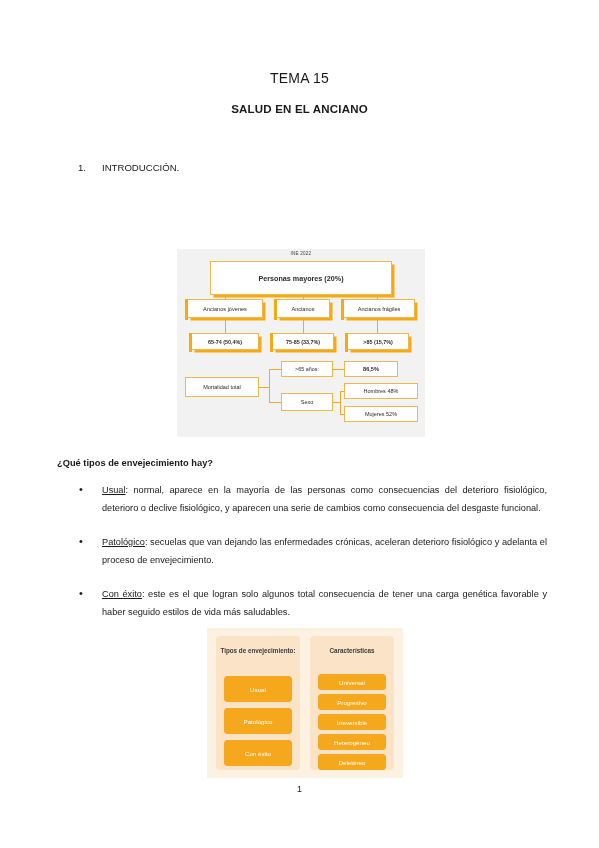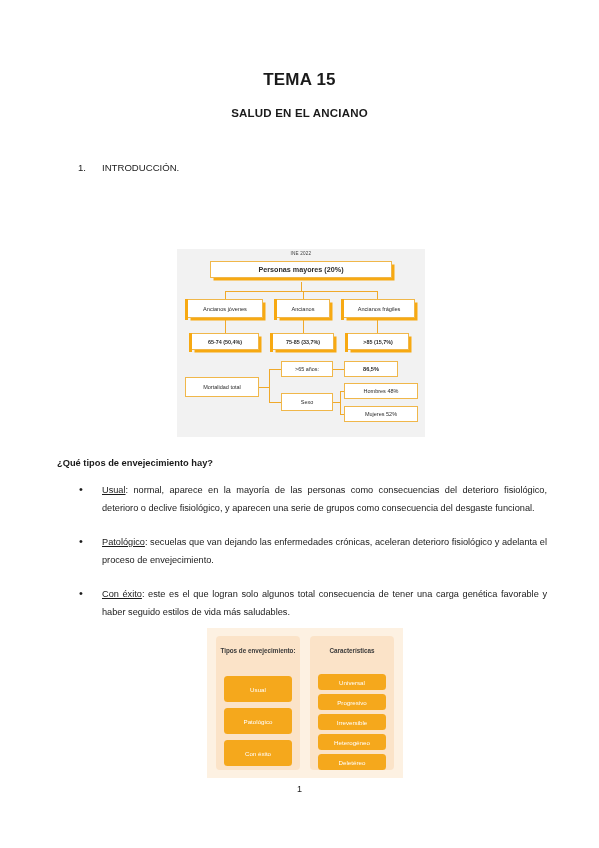--- a/index.html
+++ b/index.html
@@ -1,20 +1,20 @@
 <!DOCTYPE html>
 <html><head>
 <meta charset="utf-8">
 <style>
   html,body{margin:0;padding:0;background:#ffffff;}
   body{width:599px;height:848px;position:relative;font-family:"Liberation Sans",sans-serif;color:#1a1a1a;overflow:hidden;}
   .page{position:absolute;inset:0;background:#fff;}
 
   .title-block{position:absolute;left:0;right:0;top:70px;text-align:center;}
-  .doc-title{font-size:17px;font-weight:bold;letter-spacing:.2px;}
+  .doc-title{font-size:14px;font-weight:normal;letter-spacing:.2px;}
   .doc-subtitle{font-size:11.5px;font-weight:bold;letter-spacing:.2px;margin-top:17px;}
 
   .section-head{position:absolute;left:78px;top:162px;font-size:9.6px;font-weight:normal;}
   .section-head .num{display:inline-block;width:24px;}
 
   .para{position:absolute;left:57px;width:485px;font-size:9.2px;line-height:17.5px;text-align:justify;}
   #para-intro{top:190px;}
 
   .question{position:absolute;left:57px;top:458px;font-size:9.3px;font-weight:bold;text-align:center;}
 
@@ -25,21 +25,21 @@
 
   
   .diagram1{position:absolute;left:177px;top:249px;width:248px;height:188px;background:#f2f2f2;}
   .d1-cap{position:absolute;left:0;right:0;top:2px;text-align:center;font-size:4.6px;color:#3d3d3d;letter-spacing:.2px;}
 
   .nbox{position:absolute;background:#fff;border:0.7px solid #f0b74a;box-sizing:border-box;
         display:flex;align-items:center;justify-content:center;text-align:center;color:#2b2b2b;}
   .nbox.shadow{box-shadow:3px 3px 0 -0.5px #f7a912;}
   .nbox.barleft::before{content:"";position:absolute;left:-3.5px;top:-1px;bottom:-3px;width:3.5px;background:#f7a912;}
 
-  .b-root{left:33px;top:12px;width:182px;height:17px;font-size:7.2px;font-weight:bold;}
+  .b-root{left:33px;top:12px;width:182px;height:34px;font-size:7.2px;font-weight:bold;}
   .b-l2a{left:10px;top:50px;width:76px;height:19px;font-size:5.6px;}
   .b-l2b{left:99px;top:50px;width:54px;height:19px;font-size:5.6px;}
   .b-l2c{left:166px;top:50px;width:72px;height:19px;font-size:5.6px;}
   .b-l3a{left:14px;top:84px;width:68px;height:17px;font-size:5.4px;font-weight:bold;}
   .b-l3b{left:95px;top:84px;width:62px;height:17px;font-size:5.4px;font-weight:bold;}
   .b-l3c{left:170px;top:84px;width:62px;height:17px;font-size:5.4px;font-weight:bold;}
 
   .b-mort{left:8px;top:128px;width:74px;height:20px;font-size:5.5px;}
   .b-age{left:104px;top:112px;width:52px;height:16px;font-size:5.4px;}
   .b-agev{left:167px;top:112px;width:54px;height:16px;font-size:5.6px;font-weight:bold;}
@@ -119,21 +119,21 @@
     <div class="nbox b-agev">86,5%</div>
     <div class="nbox b-sexo">Sexo</div>
     <div class="nbox b-men">Hombres 48%</div>
     <div class="nbox b-wom">Mujeres 52%</div>
   </div>
 
   <div class="question">¿Qué tipos de envejecimiento hay?</div>
 
   <div class="bullets">
     <div class="bullet">
-      <u>Usual</u><span>: normal, aparece en la mayoría de las personas como consecuencias del deterioro fisiológico, deterioro o declive fisiológico, y aparecen una serie de grupos como consecuencia del desgaste funcional.</span>
+      <u>Usual</u><span>: normal, aparece en la mayoría de las personas como consecuencias del deterioro fisiológico, deterioro o declive fisiológico, y aparecen una serie de cambios como consecuencia del desgaste funcional.</span>
     </div>
     <div class="bullet">
       <u>Patológico</u><span>: secuelas que van dejando las enfermedades crónicas, aceleran deterioro fisiológico y adelanta el proceso de envejecimiento.</span>
     </div>
     <div class="bullet">
       <u>Con éxito</u><span>: este es el que logran solo algunos total consecuencia de tener una carga genética favorable y haber seguido estilos de vida más saludables.</span>
     </div>
   </div>
 
   <div class="diagram2">

